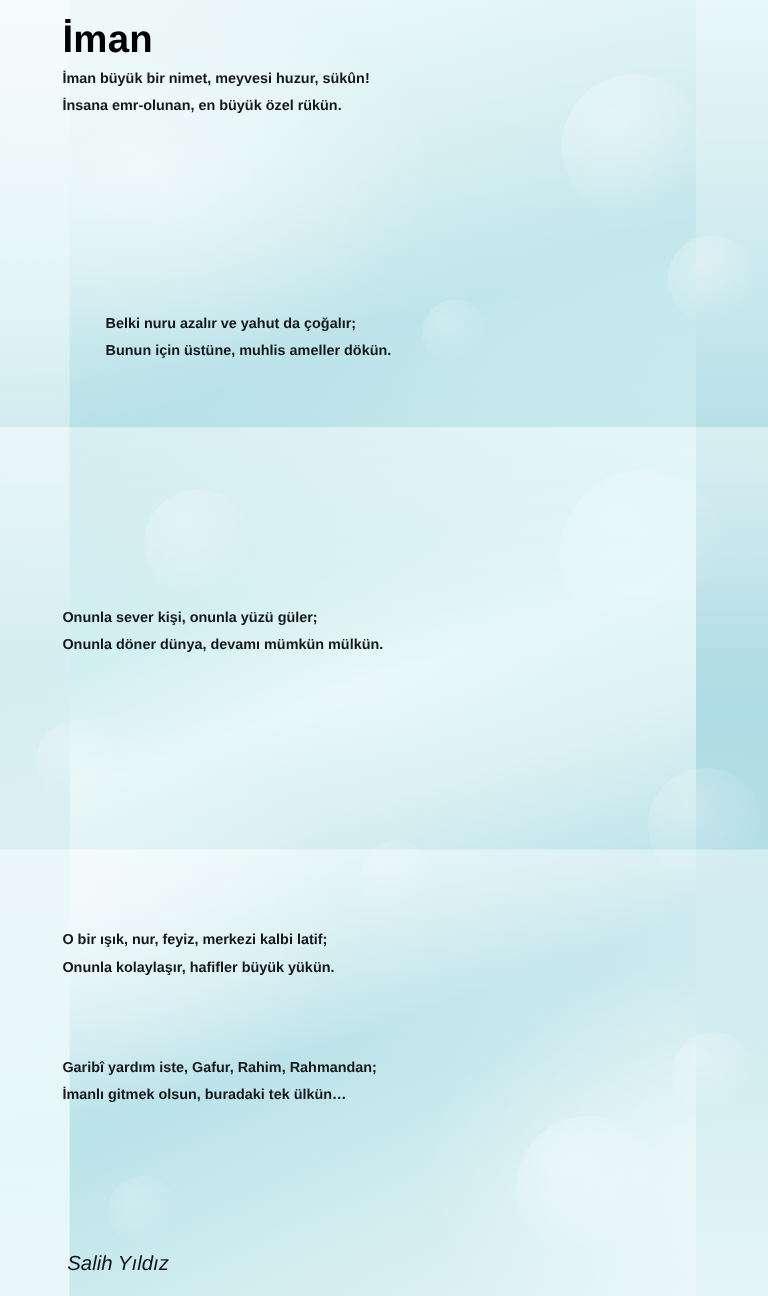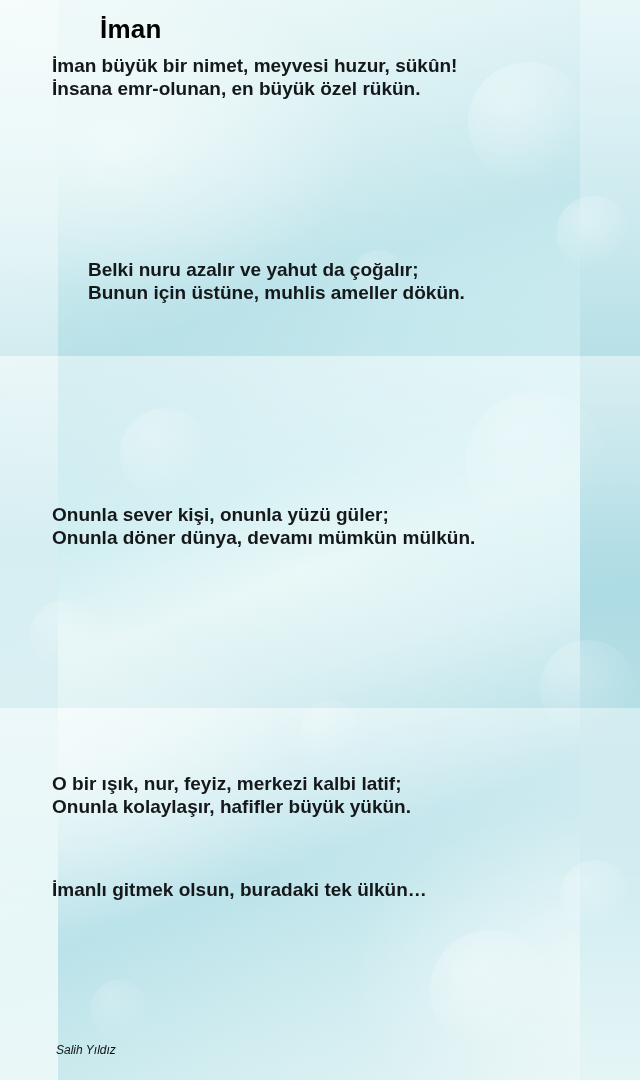--- a/index.html
+++ b/index.html
@@ -66,42 +66,41 @@
   
   .content {
     position: absolute;
     inset: 0;
     padding: 0;
   }
   .title {
     position: absolute;
     left: 52px;
     top: 14px;
-    font-size: 26px;
+    font-size: 32px;
     font-weight: bold;
     color: #000000;
     letter-spacing: 0.2px;
-    margin-left: 48px;
   }
   .stanza {
     position: absolute;
     left: 52px;
-    font-size: 19px;
+    font-size: 12px;
     line-height: 23px;
     color: #15181a;
     font-weight: 600;
     white-space: nowrap;
   }
   .stanza .line { display: block; }
 
   .author {
     position: absolute;
     left: 56px;
     top: 1043px;
-    font-size: 12px;
+    font-size: 17px;
     font-style: italic;
     color: #101314;
     font-weight: 500;
   }
 </style>
 </head>
 <body>
 
 <div class="page">
 
@@ -145,19 +144,20 @@
       <span class="line">Onunla döner dünya, devamı mümkün mülkün.</span>
     </div>
 
 
     <div class="stanza" style="top:772px;">
       <span class="line">O bir ışık, nur, feyiz, merkezi kalbi latif;</span>
       <span class="line">Onunla kolaylaşır, hafifler büyük yükün.</span>
     </div>
 
     <div class="stanza" style="top:878px;">
+      <span class="line">Garibî yardım iste, Gafur, Rahim, Rahmandan;</span>
       <span class="line">İmanlı gitmek olsun, buradaki tek ülkün…</span>
     </div>
 
     <div class="author">Salih Yıldız</div>
 
   </div>
 </div>
 
 </body></html>

